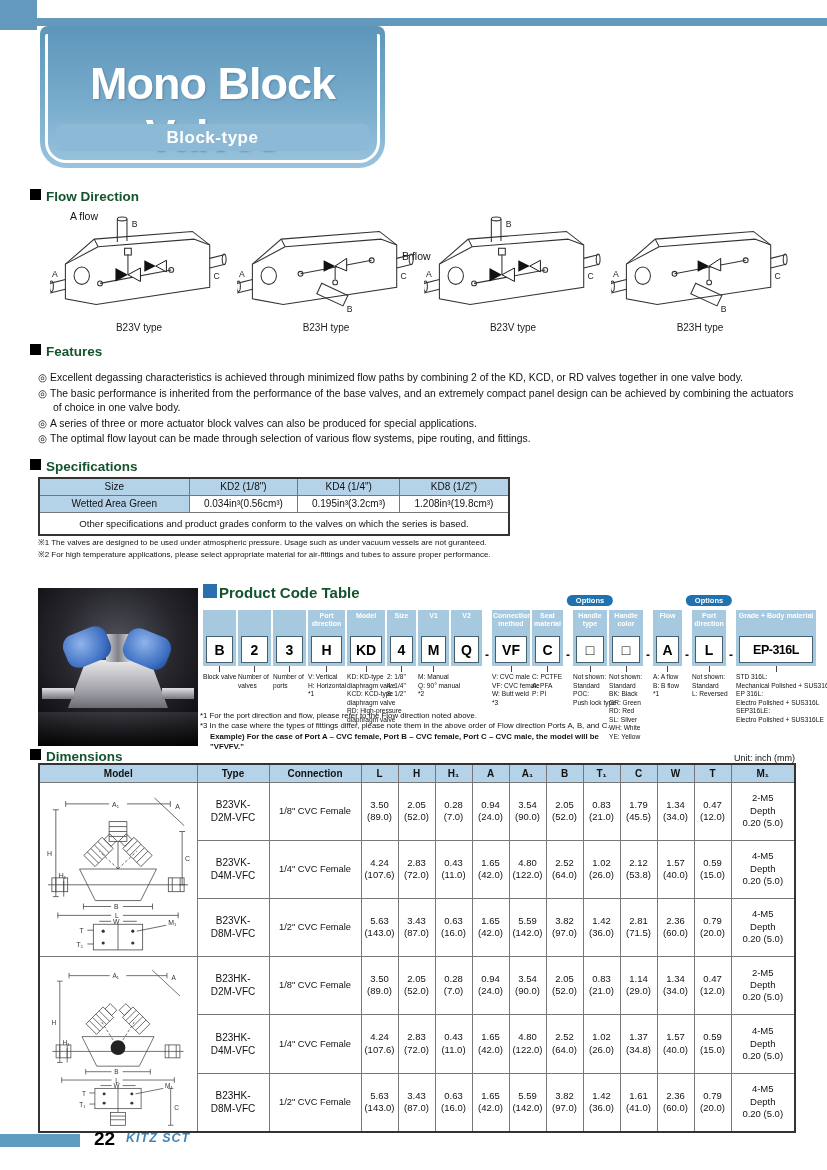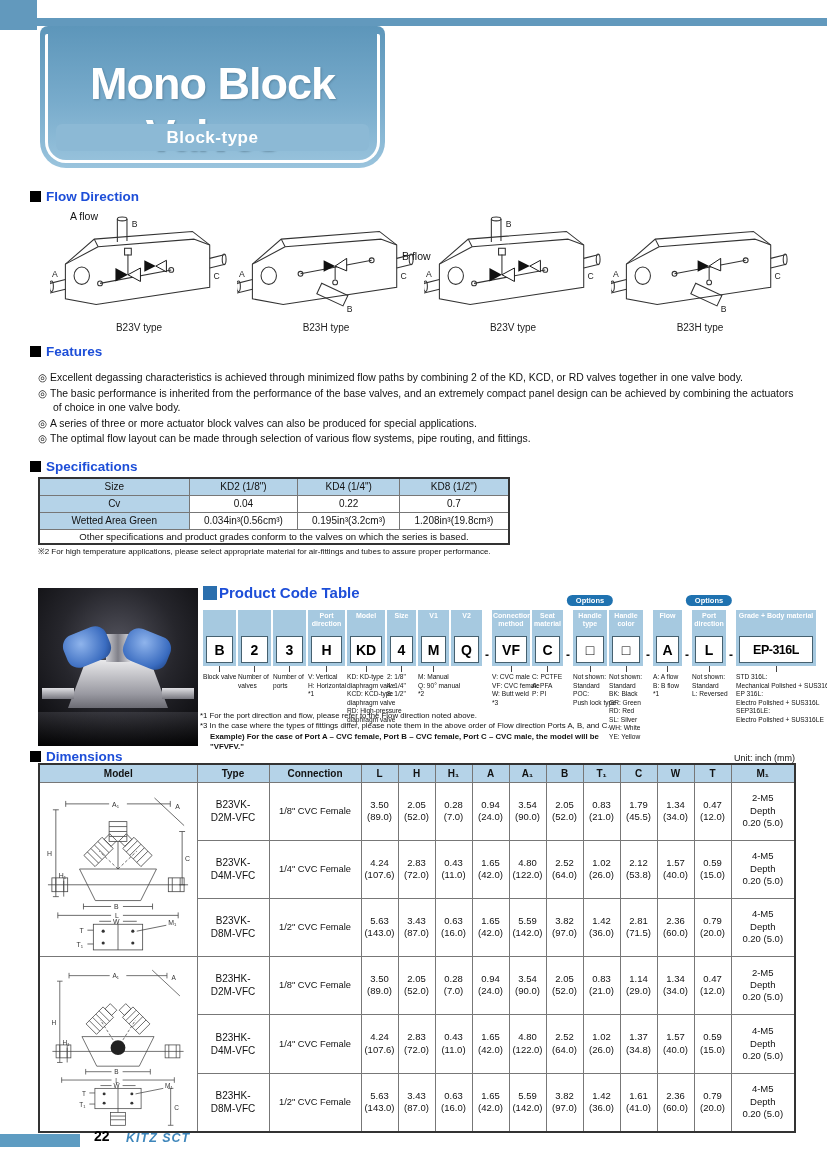--- a/index.html
+++ b/index.html
@@ -14,21 +14,21 @@
     border-radius:8px 8px 26px 26px; }
   .header-tab .inner-line { position:absolute; left:5px; right:5px; top:8px; bottom:5px;
     border:3px solid #fff; border-top:none; border-radius:2px 2px 21px 21px; }
   .main-title { position:absolute; left:0; right:0; top:32px; text-align:center; color:#fff;
     font-size:45px; font-weight:bold; letter-spacing:-1px; text-shadow:1px 1px 2px rgba(60,90,110,.45); }
   .sub-band { position:absolute; left:16px; right:16px; top:98px; height:27px; background:#8cb9d5;
     border-radius:6px; display:flex; align-items:center; justify-content:center;
     color:#fff; font-size:17px; font-weight:bold; letter-spacing:.5px; }
 
   
-  .sec-head { position:absolute; display:flex; align-items:center; gap:5px; font-weight:bold; font-size:13.5px; color:#1d4ed8; }
+  .sec-head { position:absolute; display:flex; gap:5px; font-weight:bold; font-size:13.5px; color:#14532d; }
   .sec-head .sq { width:11px; height:11px; background:#000; flex:0 0 auto; }
   .sec-head.blue-sq { font-size:15px; gap:2px; }
   .sec-head.blue-sq .sq { width:14px; height:14px; background:#2a6fae; }
 
   
   .flow-label { position:absolute; font-size:10.5px; color:#111; }
   .flow-diagram { position:absolute; top:216px; width:178px; height:124px; }
   .flow-svg { width:178px; height:104px; display:block; }
   .flow-svg text { font-size:9px; fill:#222; font-family:"Liberation Sans", sans-serif; }
   .flow-type-label { text-align:center; font-size:10px; color:#222; margin-top:2px; }
@@ -37,21 +37,21 @@
   .features-list { position:absolute; left:38px; top:371px; width:764px; font-size:10.4px; line-height:1.4; color:#111; }
   .feat { padding-left:15px; text-indent:-15px; margin-bottom:1px; }
   .feat .bullet { margin-right:3px; }
 
   
   .spec-wrap { position:absolute; left:38px; top:477px; width:474px; }
   table.spec-table { border-collapse:collapse; width:472px; border:2px solid #333; }
   table.spec-table td { border:1px solid #777; font-size:10px; text-align:center; height:17px; padding:1px 2px; background:#fff; }
   table.spec-table td.hd, table.spec-table td.lbl { background:#b5d3e8; }
   table.spec-table td.w1 { width:150px; }
-  table.spec-table td.ft { font-size:9.6px; height:15px; }
+  table.spec-table td.ft { font-size:9.6px; height:23px; }
   .spec-note { font-size:8px; color:#111; margin-top:2px; line-height:1.3; }
 
   
   .pc-photo { position:absolute; left:38px; top:588px; width:160px; height:158px;
     background:radial-gradient(circle at 50% 35%, #52525c 0%, #26262c 45%, #050507 100%); overflow:hidden; }
   .pc-photo .pbody { position:absolute; left:30px; top:72px; width:100px; height:48px;
     background:linear-gradient(180deg,#e8e8ea,#9a9aa2 70%,#6c6c74);
     clip-path:polygon(18% 0,82% 0,100% 100%,0 100%); }
   .pc-photo .knob { position:absolute; width:46px; height:34px; border-radius:12px;
     background:radial-gradient(circle at 40% 35%, #8fb4ec, #3a6cc0 70%, #1d3f7e); }
@@ -87,21 +87,21 @@
   table.dim-table th { background:#b5d3e8; border:1px solid #777; font-size:10px; font-weight:bold; height:18px; padding:0 1px; }
   table.dim-table td { border:1px solid #777; font-size:9.5px; text-align:center; height:58px; line-height:1.3; padding:1px; background:#fff; }
   table.dim-table td.model-cell { background:#fff; padding:2px; }
   table.dim-table td.type-cell { font-size:10px; }
   table.dim-table td.conn-cell { font-size:9.3px; }
   .dim-svg { display:block; margin:0 auto; }
   .dim-svg text { font-size:7px; fill:#333; font-family:"Liberation Sans", sans-serif; }
 
   
   .footer-bar { position:absolute; left:0; top:1134px; width:80px; height:13px; background:#5e9cc2; }
-  .page-num { position:absolute; left:94px; top:1128px; font-size:14px; font-weight:bold; color:#000; }
+  .page-num { position:absolute; left:94px; top:1128px; font-size:19px; font-weight:bold; color:#000; }
   .brand-logo { position:absolute; left:126px; top:1131px; font-size:12.5px; font-weight:bold; font-style:italic;
     color:#3e86bb; letter-spacing:1px; }
 </style>
 </head>
 <body>
 
 <div class="page">
 
   <svg width="0" height="0" style="position:absolute" aria-hidden="true">
     <defs>
@@ -222,36 +222,31 @@
   <div class="spec-wrap">
     <table class="spec-table">
       <tbody>
           <tr>
         <td class="hd w1">Size</td>
         <td class="hd">KD2 (1/8")</td>
         <td class="hd">KD4 (1/4")</td>
         <td class="hd">KD8 (1/2")</td>
       </tr>
       <tr>
-        <td class="lbl">Cv</td>
-        <td>0.04</td>
-        <td>0.22</td>
-        <td>0.7</td>
-      </tr>
-      <tr>
         <td class="lbl">Wetted Area Green</td>
         <td>0.034in³(0.56cm³)</td>
         <td>0.195in³(3.2cm³)</td>
         <td>1.208in³(19.8cm³)</td>
       </tr>
       <tr>
         <td class="ft" colspan="4">Other specifications and product grades conform to the valves on which the series is based.</td>
       </tr>
     </tbody>
       </table>
+    <div class="spec-note">※1 The valves are designed to be used under atmospheric pressure. Usage such as under vacuum vessels are not guranteed.</div>
     <div class="spec-note">※2 For high temperature applications, please select appropriate material for air-fittings and tubes to assure proper performance.</div>
   </div>
 
   <div class="pc-photo">
     <div class="floor"></div>
     <div class="pbody"></div>
     <div class="pipe pl"></div>
     <div class="pipe pr"></div>
     <div class="ccyl"></div>
     <div class="knob kl"></div>

